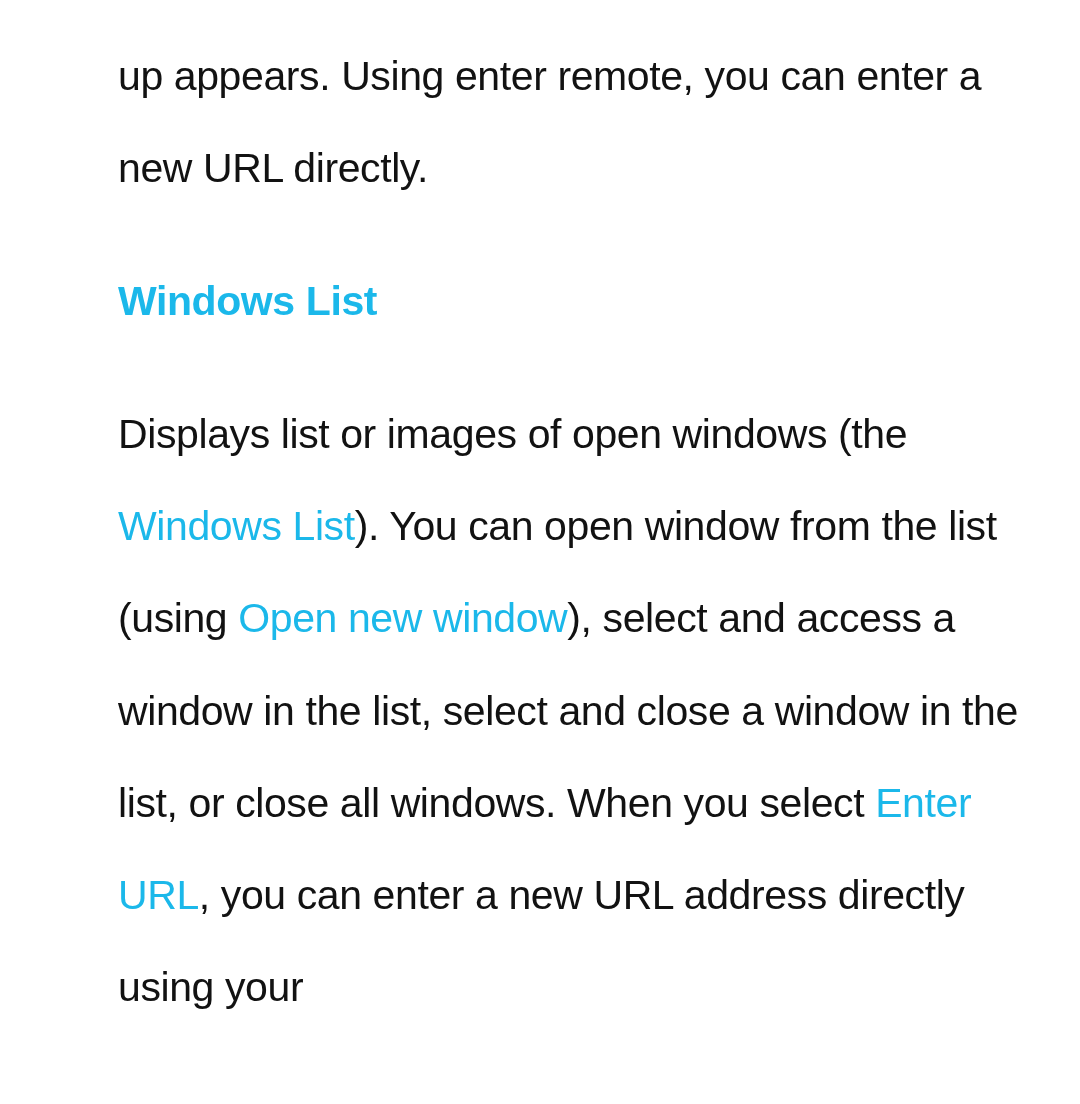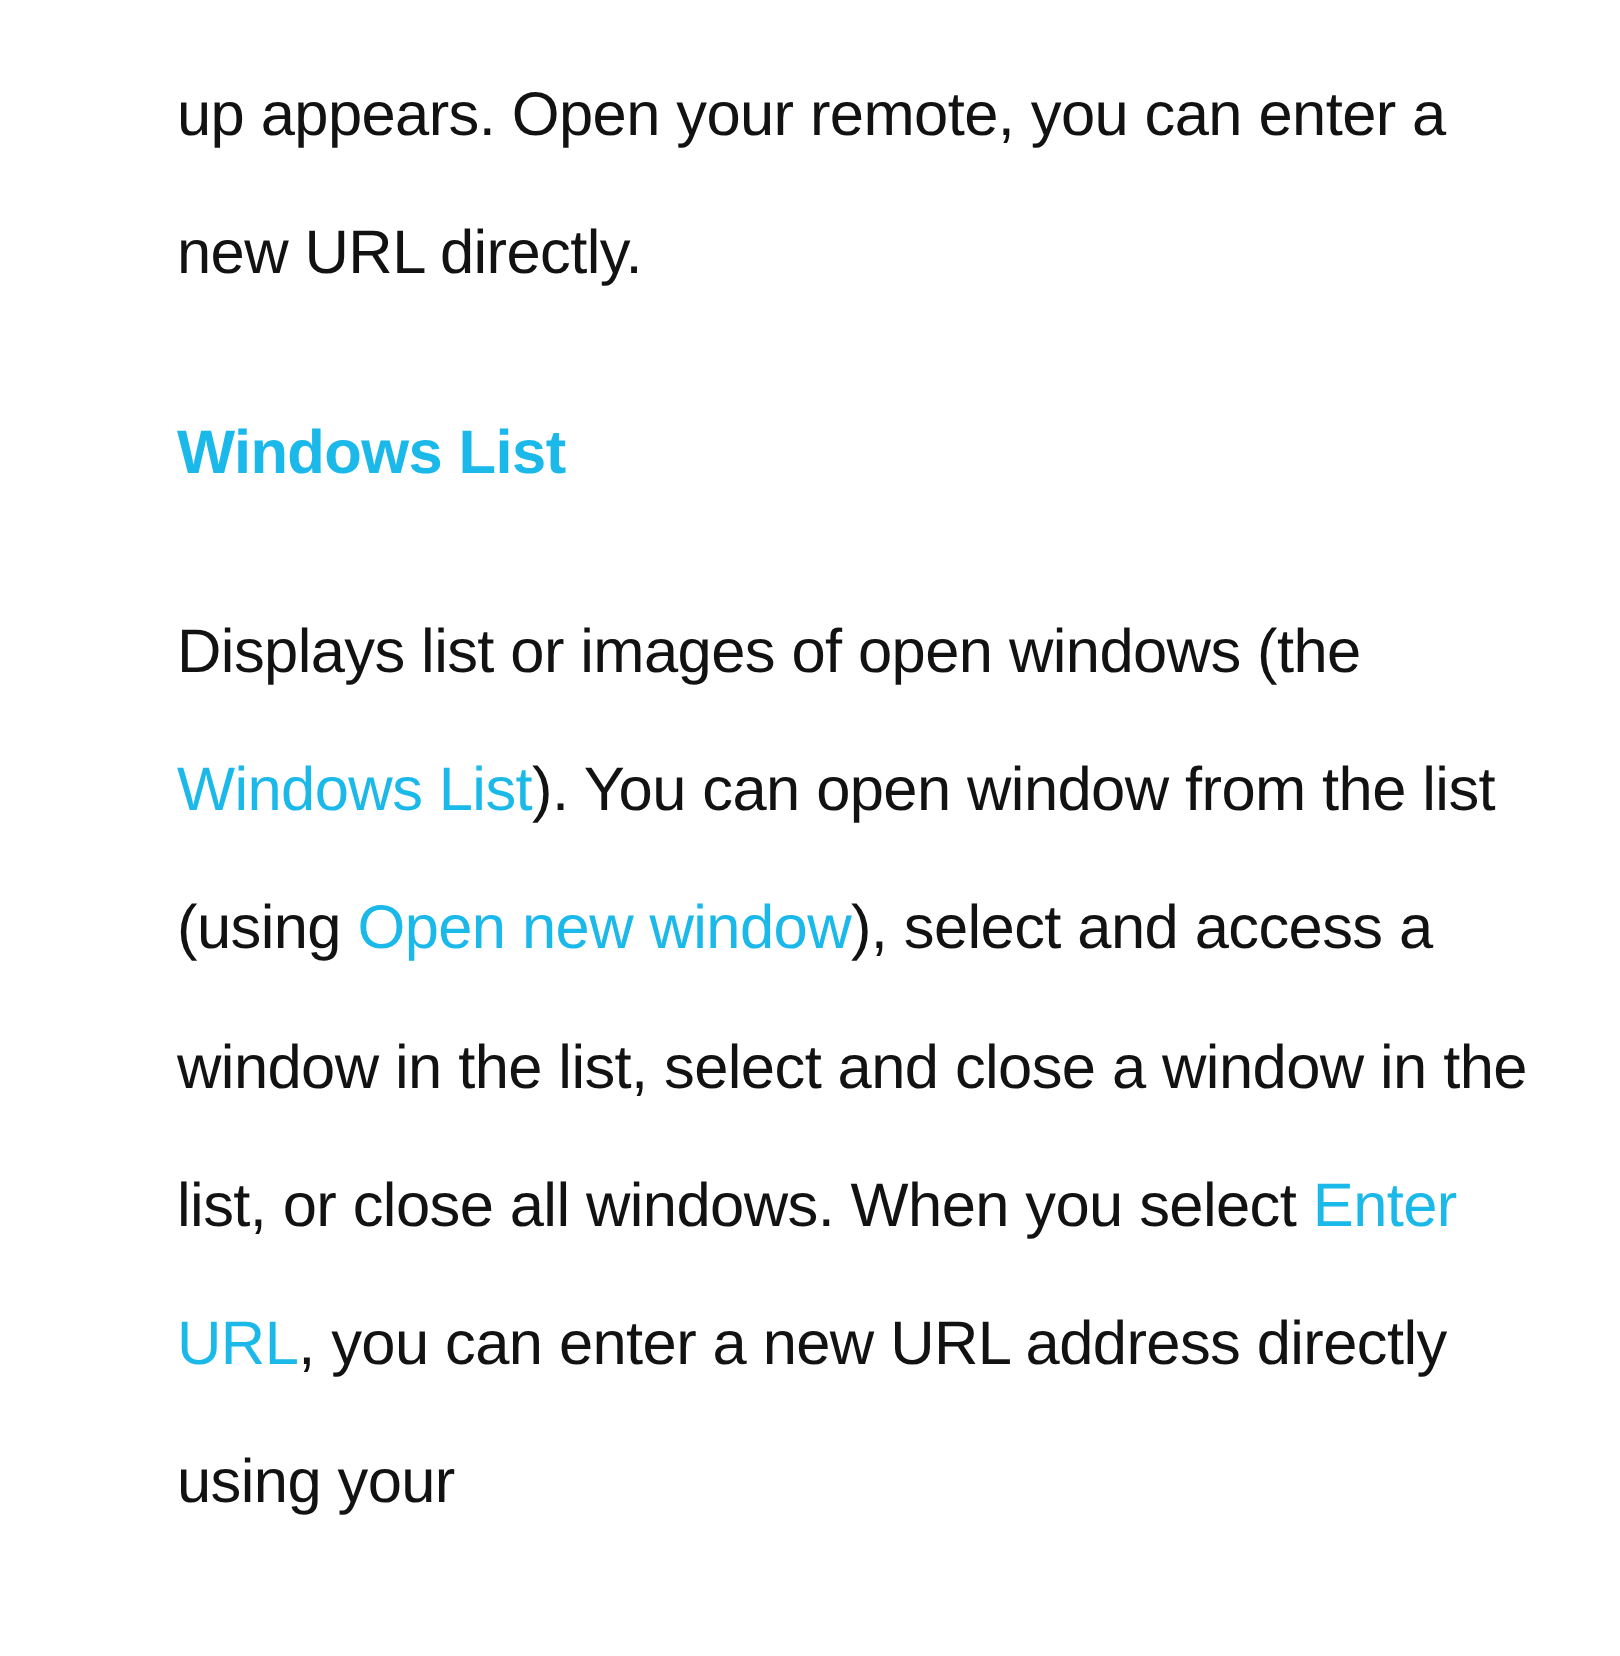--- a/index.html
+++ b/index.html
@@ -29,17 +29,17 @@
       font-size: 41px;
       line-height: 1.4;
       margin-top: 58px;
       margin-bottom: 58px;
       letter-spacing: -0.4px;
     }
   </style>
 </head>
 <body>
 
-<p class="text-block">up appears. Open your remote, you can enter a new URL directly.</p>
+<p class="text-block">up appears. Using enter remote, you can enter a new URL directly.</p>
 
 <h2 class="section-heading">Windows List</h2>
 
 <p class="text-block"><span>Displays list or images of open windows (the </span><span class="highlight">Windows List</span><span>). You can open window from the list (using </span><span class="highlight">Open new window</span><span>), select and access a window in the list, select and close a window in the list, or close all windows. When you select </span><span class="highlight">Enter URL</span><span>, you can enter a new URL address directly using your</span></p>
 
 </body></html>

